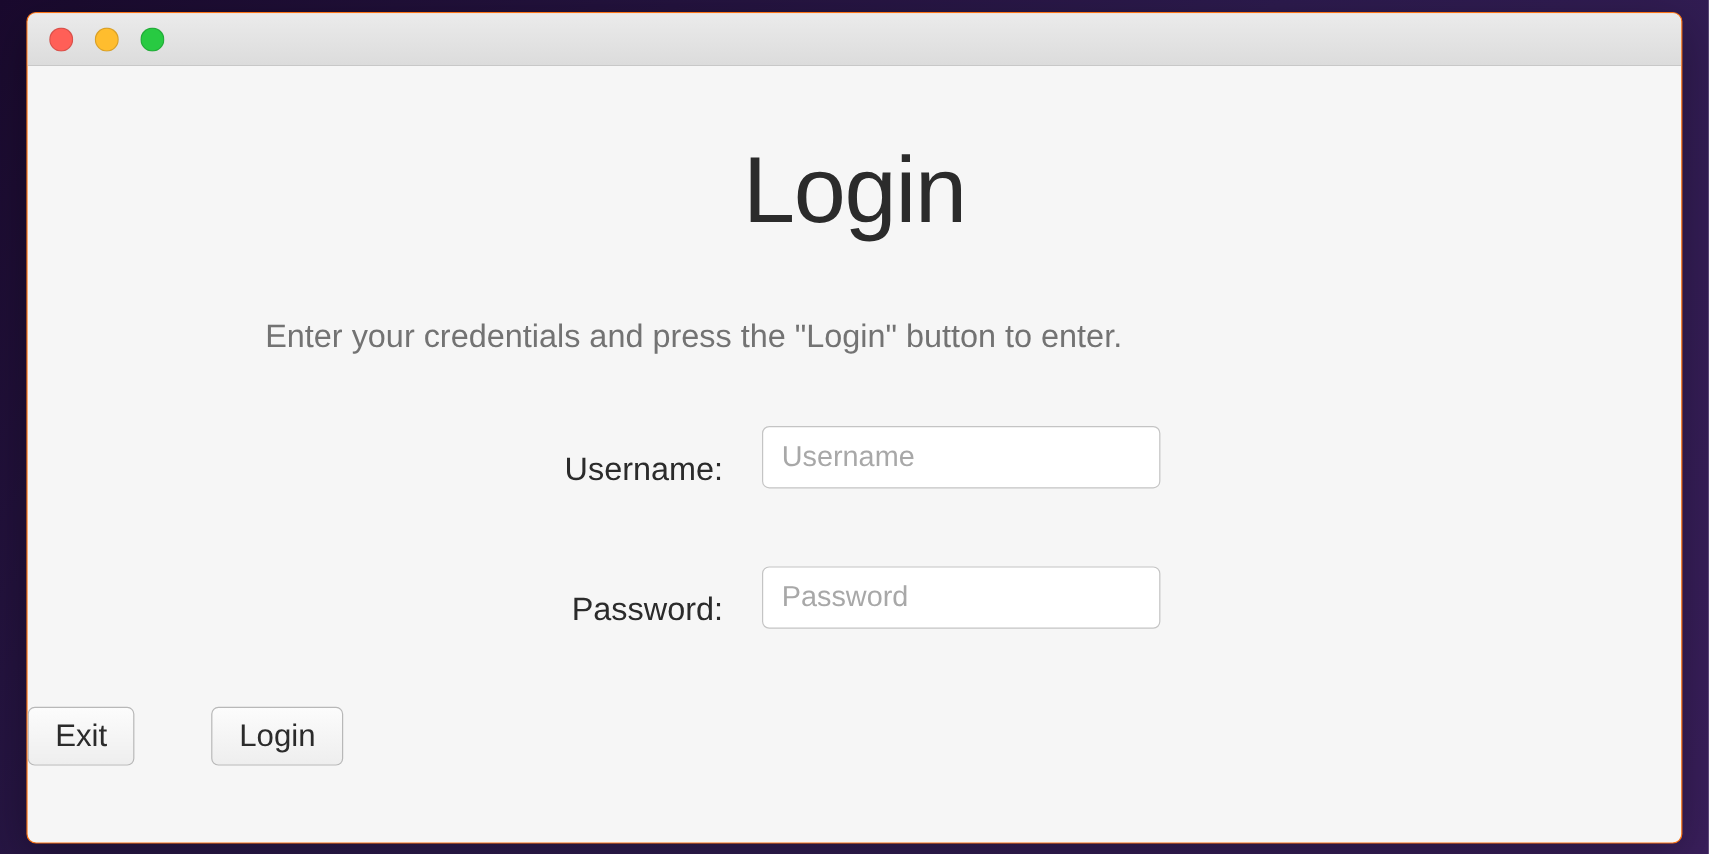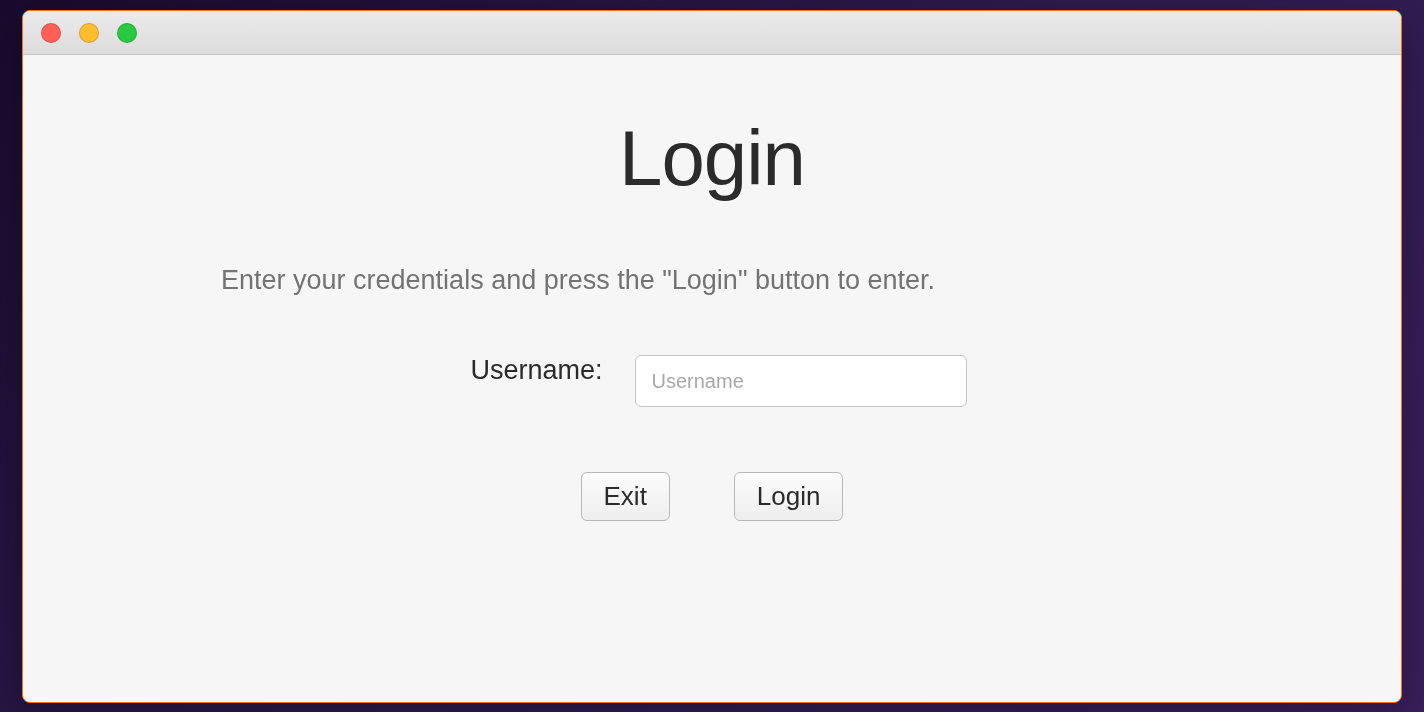--- a/index.html
+++ b/index.html
@@ -84,52 +84,51 @@
     
     .form-area {
       position: absolute;
       top: 300px;
       left: 0;
       right: 0;
     }
     
     .field-row {
       display: flex;
-      align-items: flex-start;
+      align-items: flex-end;
       justify-content: center;
       margin-bottom: 65px;
       gap: 32px;
     }
     
     .field-label {
       font-size: 27px;
       color: #2b2b2b;
       text-align: right;
       width: 145px;
     }
     
     .text-input {
       width: 332px;
       height: 52px;
       border: 1px solid #c4c4c4;
       border-radius: 6px;
       background: #ffffff;
       padding: 0 16px;
-      font-size: 20px;
+      font-size: 24px;
       color: #ec4899;
       font-family: inherit;
     }
     
     .text-input::placeholder {
       color: #a8a8a8;
     }
     
     .button-row {
       display: flex;
-      justify-content: center;
       gap: 64px;
       margin-top: 0px;
     }
     
     .btn {
       padding: 8px 22px;
       font-size: 26px;
       color: #2b2b2b;
       background: linear-gradient(to bottom, #fcfcfc 0%, #eeeeee 100%);
       border: 1px solid #b8b8b8;
@@ -154,20 +153,24 @@
     <h1 class="login-title">Login</h1>
 
     <p class="instruction">Enter your credentials and press the "Login" button to enter.</p>
 
     <div class="form-area">
       <div class="field-row">
         <label class="field-label">Username:</label>
         <input type="text" class="text-input" placeholder="Username" style="">
       </div>
 
+      <div class="field-row">
+        <label class="field-label">Password:</label>
+        <input type="password" class="text-input" placeholder="Password" style="">
+      </div>
 
       <div class="button-row">
         <button class="btn">Exit</button>
         <button class="btn">Login</button>
       </div>
     </div>
   </div>
 </div>
 
 </body></html>

